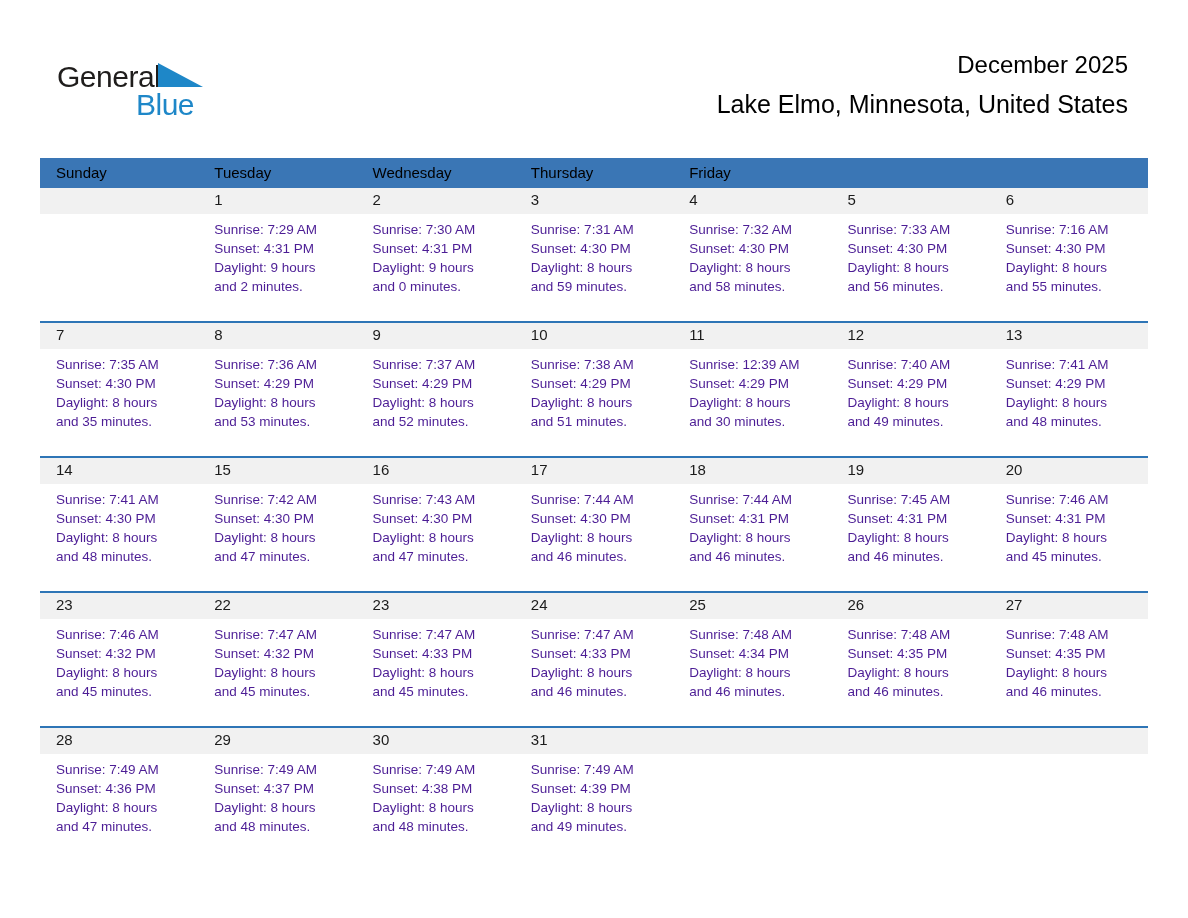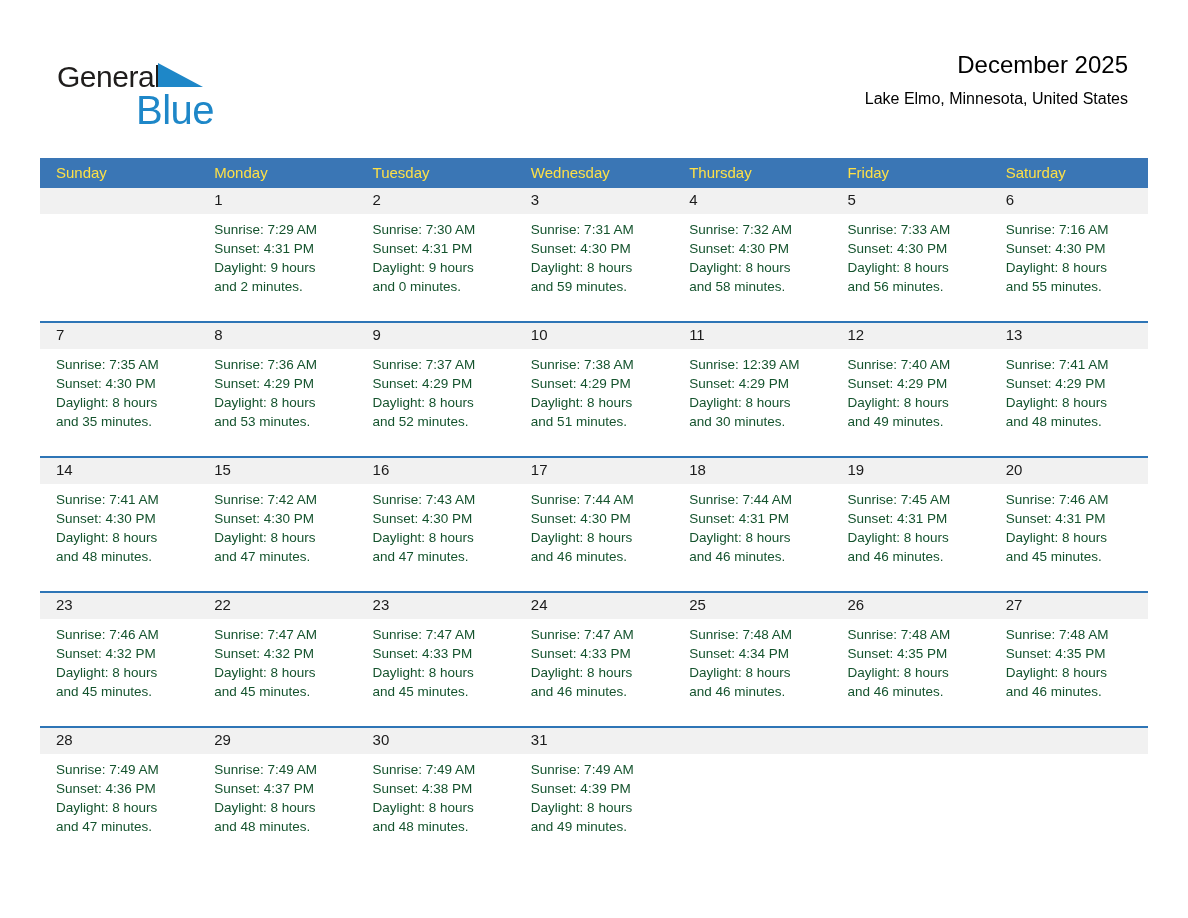--- a/index.html
+++ b/index.html
@@ -18,48 +18,48 @@
     font-size: 30px; color: #1f1d1c; letter-spacing: -0.5px; line-height: 1;
   }
   .logo-triangle {
     position: absolute; left: 101px; top: 1px;
     width: 45px; height: 24px;
     background: #1e87c8;
     clip-path: polygon(0 0, 100% 100%, 0 100%);
   }
   .logo-blue {
     display: block; margin-left: 79px; margin-top: -2px;
-    font-size: 40px; color: #1e87c8; letter-spacing: -0.5px; line-height: 1;
+    font-size: 30px; color: #1e87c8; letter-spacing: -0.5px; line-height: 1;
   }
   .titles { position: absolute; right: 60px; top: 52px; text-align: right; }
   .page-title { font-size: 24px; font-weight: 400; color: #000; line-height: 1.1; }
-  .page-subtitle { font-size: 16px; font-weight: 400; color: #000; margin-top: 12px; }
+  .page-subtitle { font-size: 25px; font-weight: 400; color: #000; margin-top: 12px; }
 
   
   .calendar { position: absolute; left: 40px; top: 158px; width: 1108px; }
   .weekday-header {
     display: grid; grid-template-columns: repeat(7, 1fr);
     background: #3a76b5; height: 30px;
   }
   .wd {
-    color: #fde047; font-size: 15px; line-height: 30px; padding-left: 16px;
+    color: #000000; font-size: 15px; line-height: 30px; padding-left: 16px;
     overflow: hidden; white-space: nowrap;
   }
   .week-row {
     display: grid; grid-template-columns: repeat(7, 1fr);
     border-top: 2px solid #2e75b6;
     height: 135px;
   }
   .week-row:first-of-type { border-top: none; height: 133px; }
   .day-cell { overflow: hidden; }
   .day-band { background: #f1f1f1; height: 26px; }
   .day-num { font-size: 15px; color: #1b1b1b; padding: 4px 0 0 16px; line-height: 1; }
   .day-content {
     padding: 6px 6px 0 16px;
-    font-size: 13.5px; line-height: 19px; color: #14532d;
+    font-size: 13.5px; line-height: 19px; color: #4c1d95;
     white-space: nowrap;
   }
 </style>
 </head>
 <body>
 
 <div class="page">
 
   <div class="logo">
     <span class="logo-general">General</span>
@@ -68,26 +68,24 @@
   </div>
 
   <div class="titles">
     <div class="page-title">December 2025</div>
     <div class="page-subtitle">Lake Elmo, Minnesota, United States</div>
   </div>
 
   <div class="calendar">
     <div class="weekday-header">
       <div class="wd">Sunday</div>
-      <div class="wd">Monday</div>
       <div class="wd">Tuesday</div>
       <div class="wd">Wednesday</div>
       <div class="wd">Thursday</div>
       <div class="wd">Friday</div>
-      <div class="wd">Saturday</div>
     </div>
     <div id="weeks">
         <div class="week-row">
           <div class="day-cell">
             <div class="day-band">
               <div class="day-num"></div>
             </div>
           </div>
           <div class="day-cell">
             <div class="day-band">

